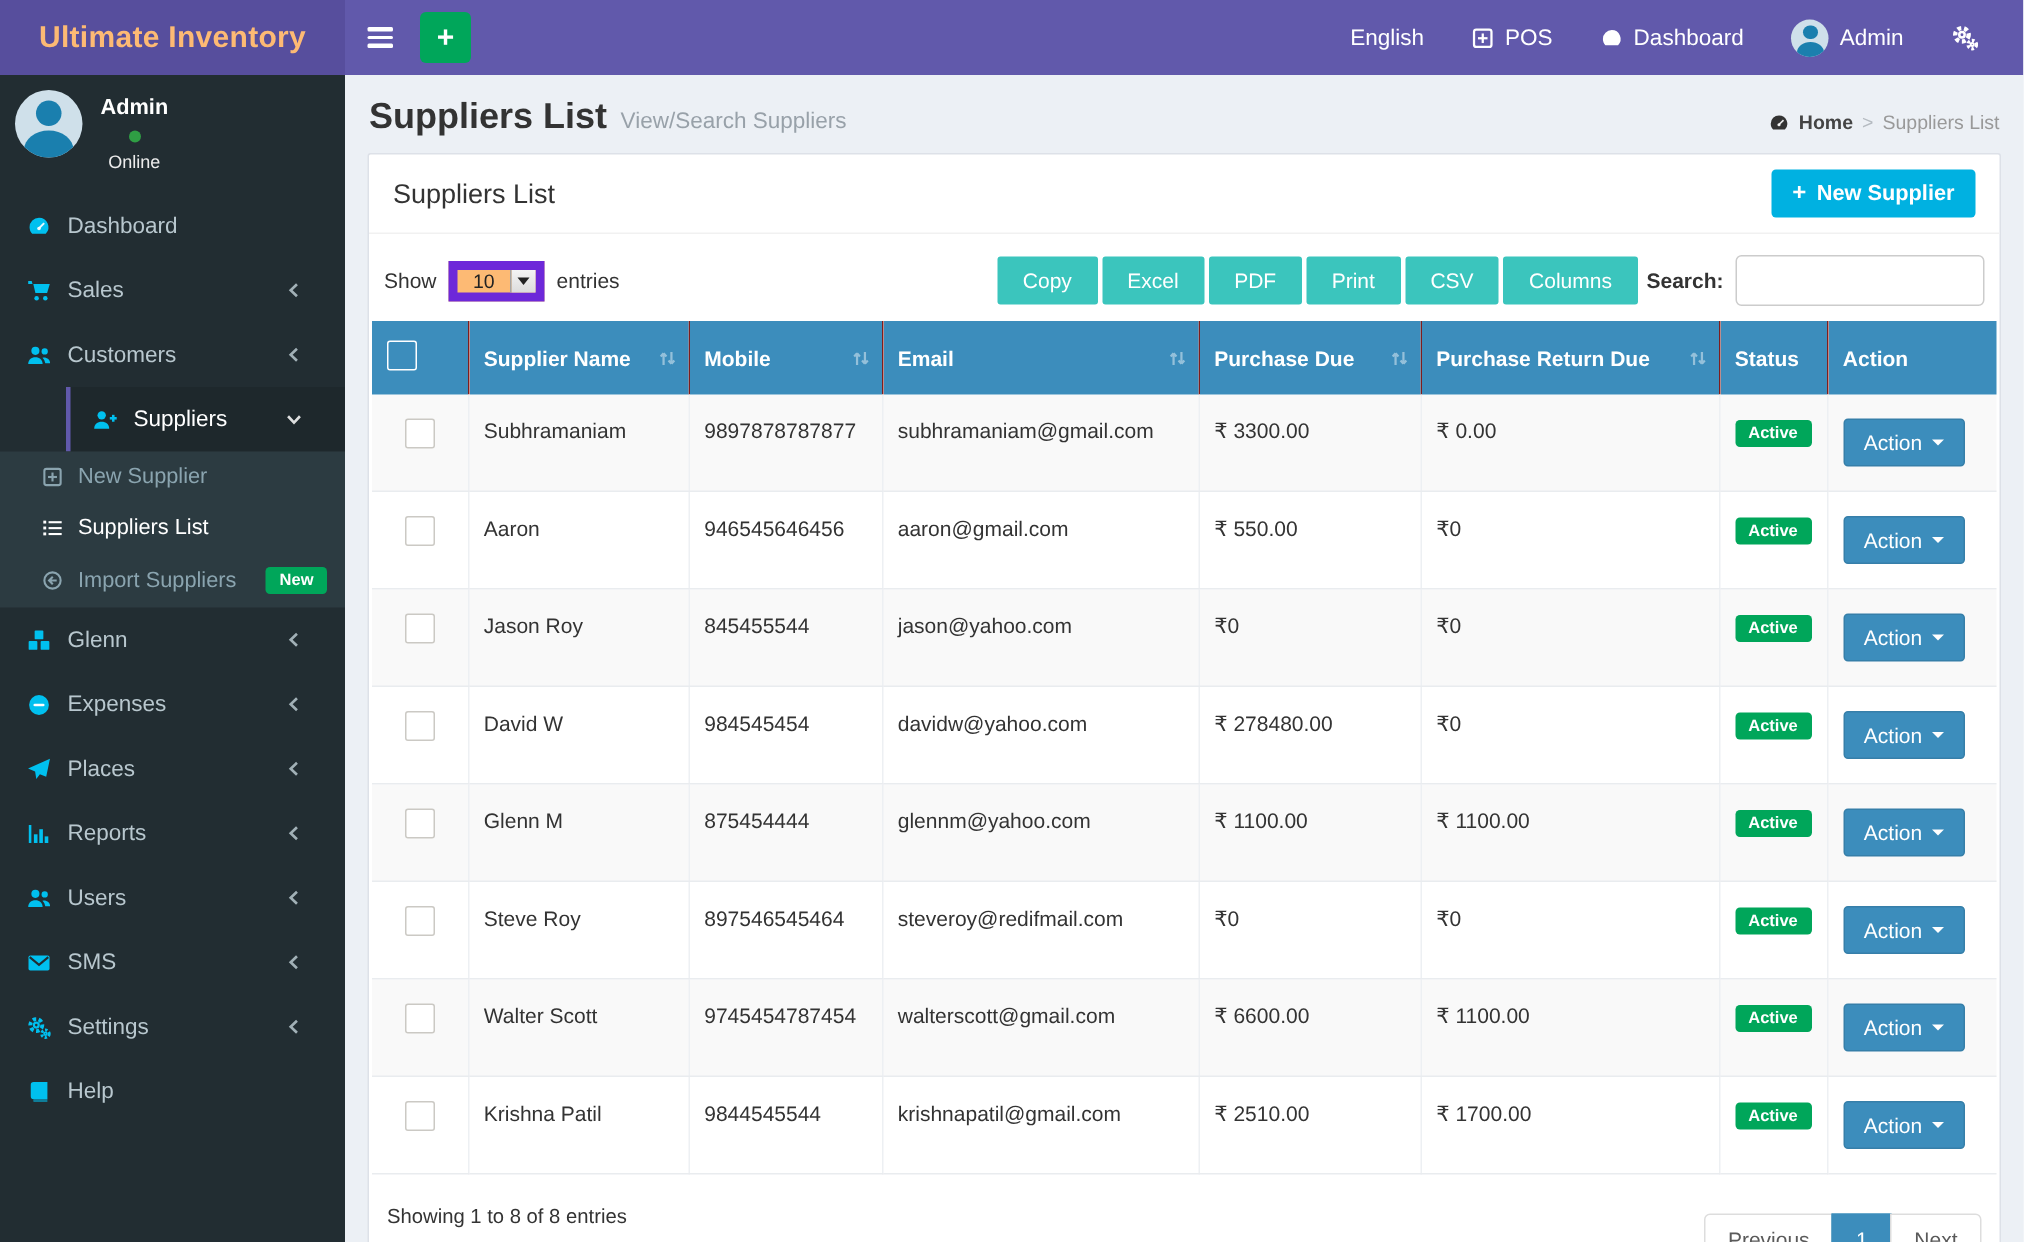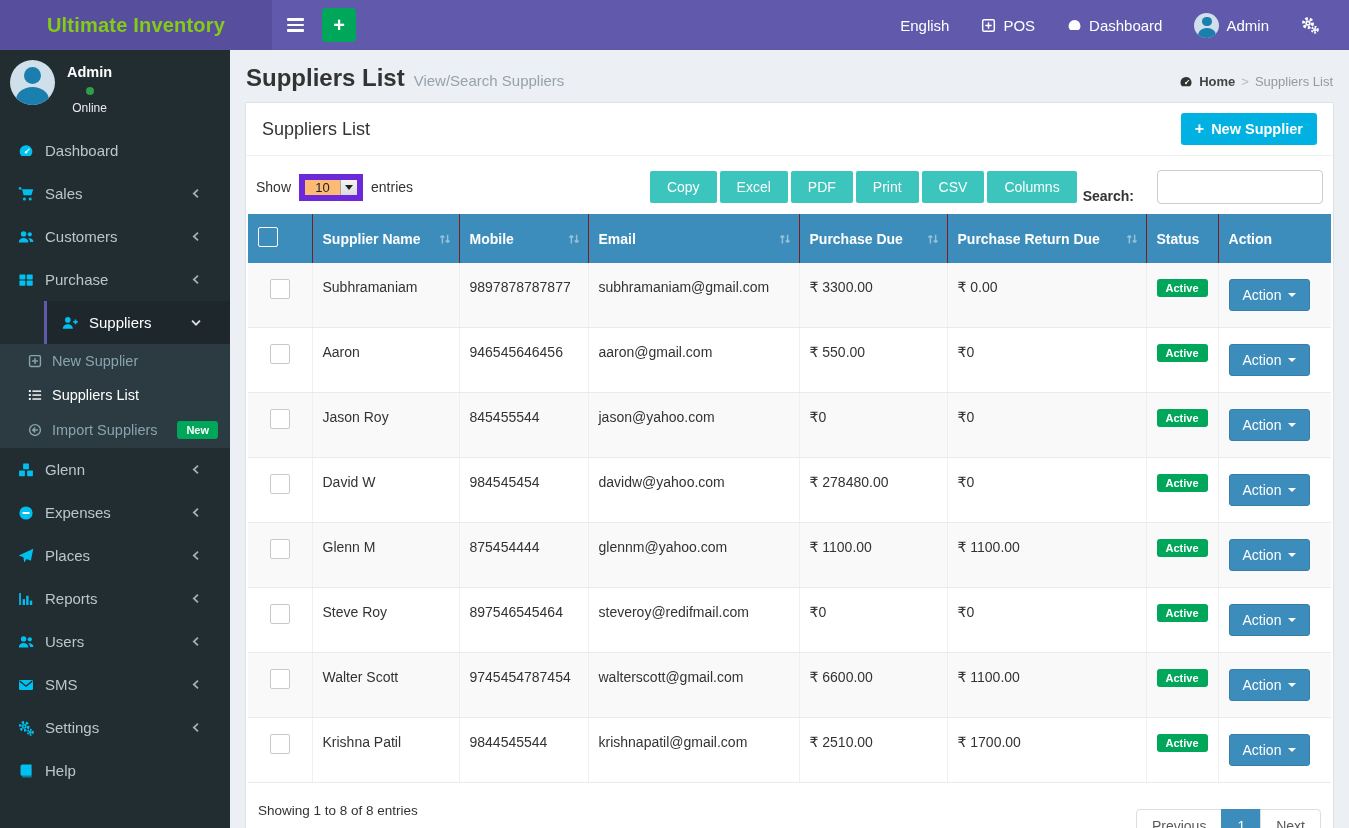--- a/index.html
+++ b/index.html
@@ -5,21 +5,21 @@
   * { box-sizing: border-box; margin: 0; padding: 0; }
   html,body { margin:0; padding:0; }
   body {
     font-family: "Liberation Sans", "DejaVu Sans", sans-serif;
     font-size: 14px; color:#333; background:#ecf0f5;
   }
   .app { position:relative; width:1349px; height:828px; overflow:hidden; background:#ecf0f5; }
 
   
   .topbar { position:absolute; top:0; left:0; width:100%; height:50px; background:#6159ab; display:flex; z-index:30; }
-  .brand { width:272px; height:50px; background:#574e9d; color:#84cc16; font-size:20px; font-weight:bold;
+  .brand { width:230px; height:50px; background:#574e9d; color:#fdba74; font-size:20px; font-weight:bold;
            display:flex; align-items:center; justify-content:center; letter-spacing:.2px; }
   .topbar-left { display:flex; align-items:center; }
   .hamburger { width:46px; height:50px; display:flex; flex-direction:column; justify-content:center; align-items:center; gap:3px; cursor:pointer; }
   .hamburger span { width:17px; height:2.5px; background:#fff; border-radius:1px; }
   .btn-add { width:34px; height:34px; background:#00a65a; border:none; border-radius:4px; color:#fff;
              font-size:20px; font-weight:bold; line-height:30px; cursor:pointer; margin-left:4px; }
   .topbar-right { margin-left:auto; display:flex; align-items:center; color:#fff; font-size:15px; padding-right:14px; }
   .tb-item { display:flex; align-items:center; gap:7px; padding:0 16px; height:50px; cursor:pointer; }
   .tb-item .ic { width:15px; height:15px; }
   .avatar { position:relative; border-radius:50%; background:#cfe0ea; overflow:hidden; }
@@ -70,21 +70,21 @@
 
   .panel-body { padding:10px 2px 18px; }
   .dt-toolbar { display:flex; align-items:center; padding:4px 8px 10px; }
   .dt-length { display:flex; align-items:center; gap:8px; font-size:14px; color:#333; }
   .dt-select { display:inline-flex; align-items:stretch; border:6px solid #6d28d9; background:#fdba74; height:27px; width:64px; cursor:pointer; }
   .dt-select .val { flex:1; display:flex; align-items:center; justify-content:center; font-size:13px; color:#222; }
   .dt-select .arrow { width:17px; border-left:1px solid #a5a5a5; background:linear-gradient(#f4f4f4,#dcdcdc); display:flex; align-items:center; justify-content:center; }
   .dt-select .arrow i { width:0; height:0; border-left:4px solid transparent; border-right:4px solid transparent; border-top:5px solid #222; }
   .dt-buttons { margin-left:auto; display:flex; }
   .btn-export { background:#3bc5bd; border:none; color:#fff; font-size:14px; padding:8px 17px; margin-left:3px; border-radius:2px; cursor:pointer; }
-  .dt-search { display:flex; align-items:flex-end; gap:23px; margin-left:6px; }
+  .dt-search { display:flex; align-items:center; gap:8px; margin-left:6px; }
   .dt-search label { font-weight:600; font-size:14px; color:#333; }
   .dt-search input { width:166px; height:34px; border:1px solid #ccc; border-radius:4px; padding:0 10px; font-size:14px; outline:none; }
 
   
   table.dt { width:100%; border-collapse:collapse; font-size:14px; color:#333; }
   table.dt thead th { background:#3c8dbc; color:#fff; font-weight:700; text-align:left; padding:13px 10px;
                       border-right:1px solid #7f1d1d; position:relative; font-size:14px; }
   table.dt thead th:last-child { border-right:none; }
   table.dt thead th .sort { position:absolute; right:7px; top:50%; transform:translateY(-50%); width:14px; height:14px; opacity:.45; }
   table.dt tbody td { padding:16px 10px; border-bottom:1px solid #e9ecef; border-right:1px solid #edf0f3; vertical-align:top; }
@@ -273,29 +273,20 @@
         <span>Sales</span>
         <svg class="ic chev">
             <use href="#i-chevron-left"></use>
           </svg>
       </li>
       <li class="menu-item">
         <svg class="ic">
             <use href="#i-users"></use>
           </svg>
         <span>Customers</span>
-        <svg class="ic chev">
-            <use href="#i-chevron-left"></use>
-          </svg>
-      </li>
-      <li class="menu-item">
-        <svg class="ic">
-            <use href="#i-grid"></use>
-          </svg>
-        <span>Purchase</span>
         <svg class="ic chev">
             <use href="#i-chevron-left"></use>
           </svg>
       </li>
       <li class="menu-item active">
         <svg class="ic">
             <use href="#i-user-plus"></use>
           </svg>
         <span>Suppliers</span>
         <svg class="ic chev" style="color:#fff">

